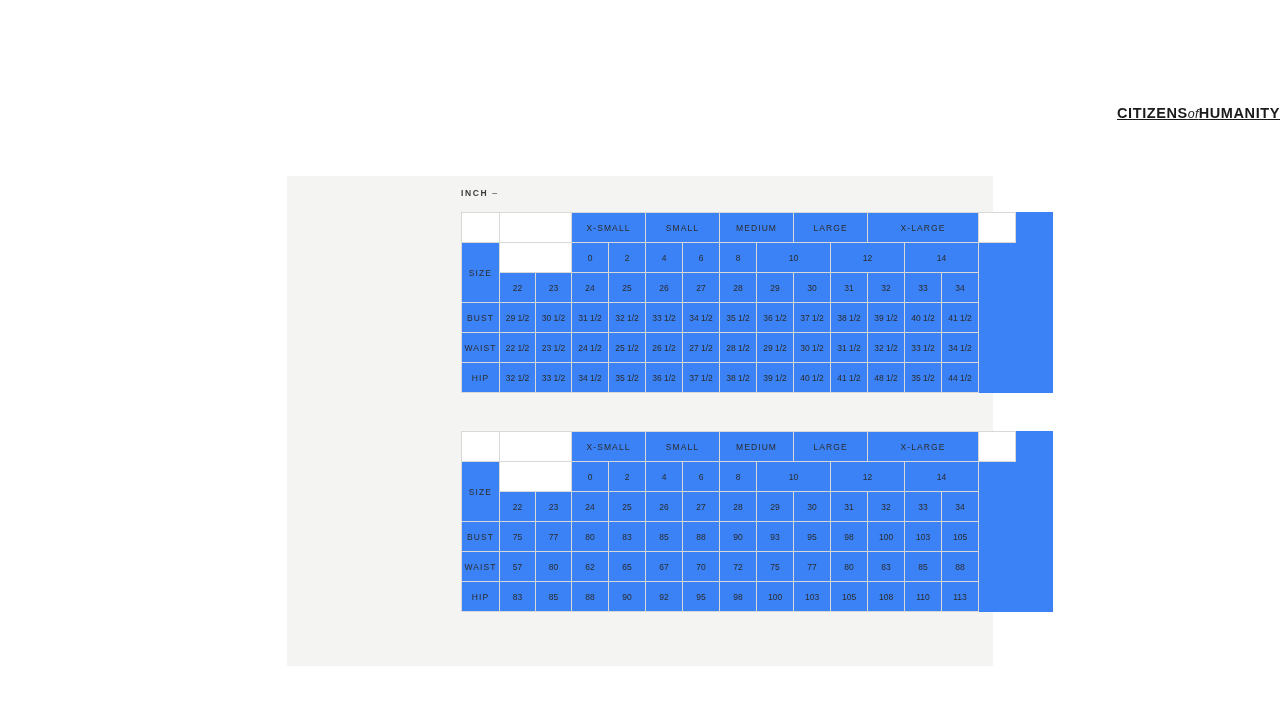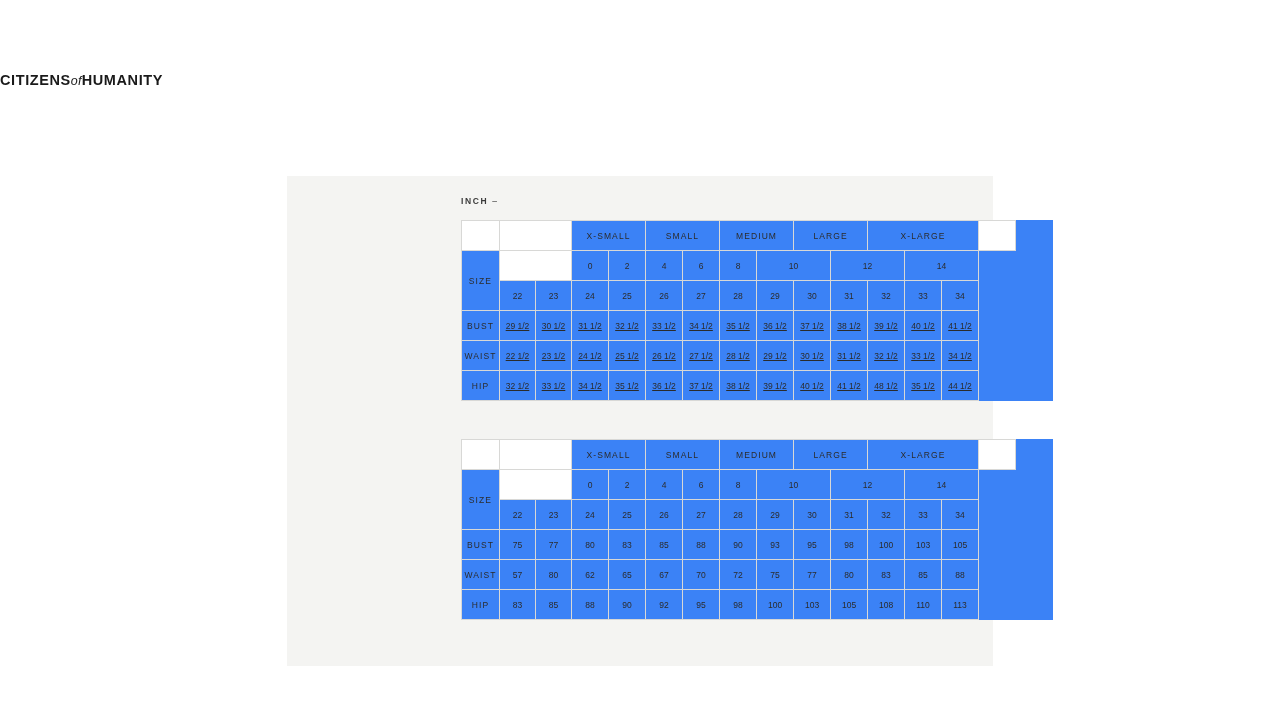--- a/index.html
+++ b/index.html
@@ -8,25 +8,26 @@
     padding: 0;
     width: 1280px;
     height: 720px;
     background: #ffffff;
     font-family: "Liberation Sans", sans-serif;
     color: #1a1a1a;
     overflow: hidden;
   }
 
   #brand-header {
-    text-align: left;
-    padding-top: 72px;
+    text-align: right;
+    padding-top: 105px;
     font-size: 14.5px;
     letter-spacing: 0.6px;
     font-weight: 700;
+    text-decoration: underline;
   }
   #brand-header .of {
     font-weight: 400;
     font-style: italic;
     font-size: 12.5px;
     letter-spacing: 0.2px;
   }
 
   #panel {
     position: absolute;
@@ -64,21 +65,21 @@
     right: 0;
     bottom: 0;
     padding-top: 8px;
   }
 
   .unit-label {
     font-size: 8.5px;
     letter-spacing: 1.6px;
     font-weight: 700;
     color: #3a3a3a;
-    margin: 12px 0 14px 0;
+    margin: 4px 0 14px 0;
   }
   .unit-label .dash { font-weight: 400; }
 
   table.size-table {
     border-collapse: collapse;
     background: #3b82f6;
     table-layout: fixed;
     width: 518px;
   }
   table.size-table td, table.size-table th {
@@ -100,21 +101,21 @@
   td.row-label {
     font-size: 7.5px;
     letter-spacing: 1.1px;
     font-weight: 700;
     text-align: left;
     padding-left: 8px;
     color: #2b2b2b;
   }
   td.blank { background: #ffffff; }
   td.num { font-size: 8.5px; }
-  td.frac { font-size: 8px; text-decoration: underline; }
+  td.frac { font-size: 8px; }
 
   .col-label { width: 38px; }
   .col-a { width: 36px; }
   .col-b { width: 36px; }
   .col-cell { width: 37px; }
 
   .spacer-block { height: 38px; }
 </style>
 </head>
 <body>

